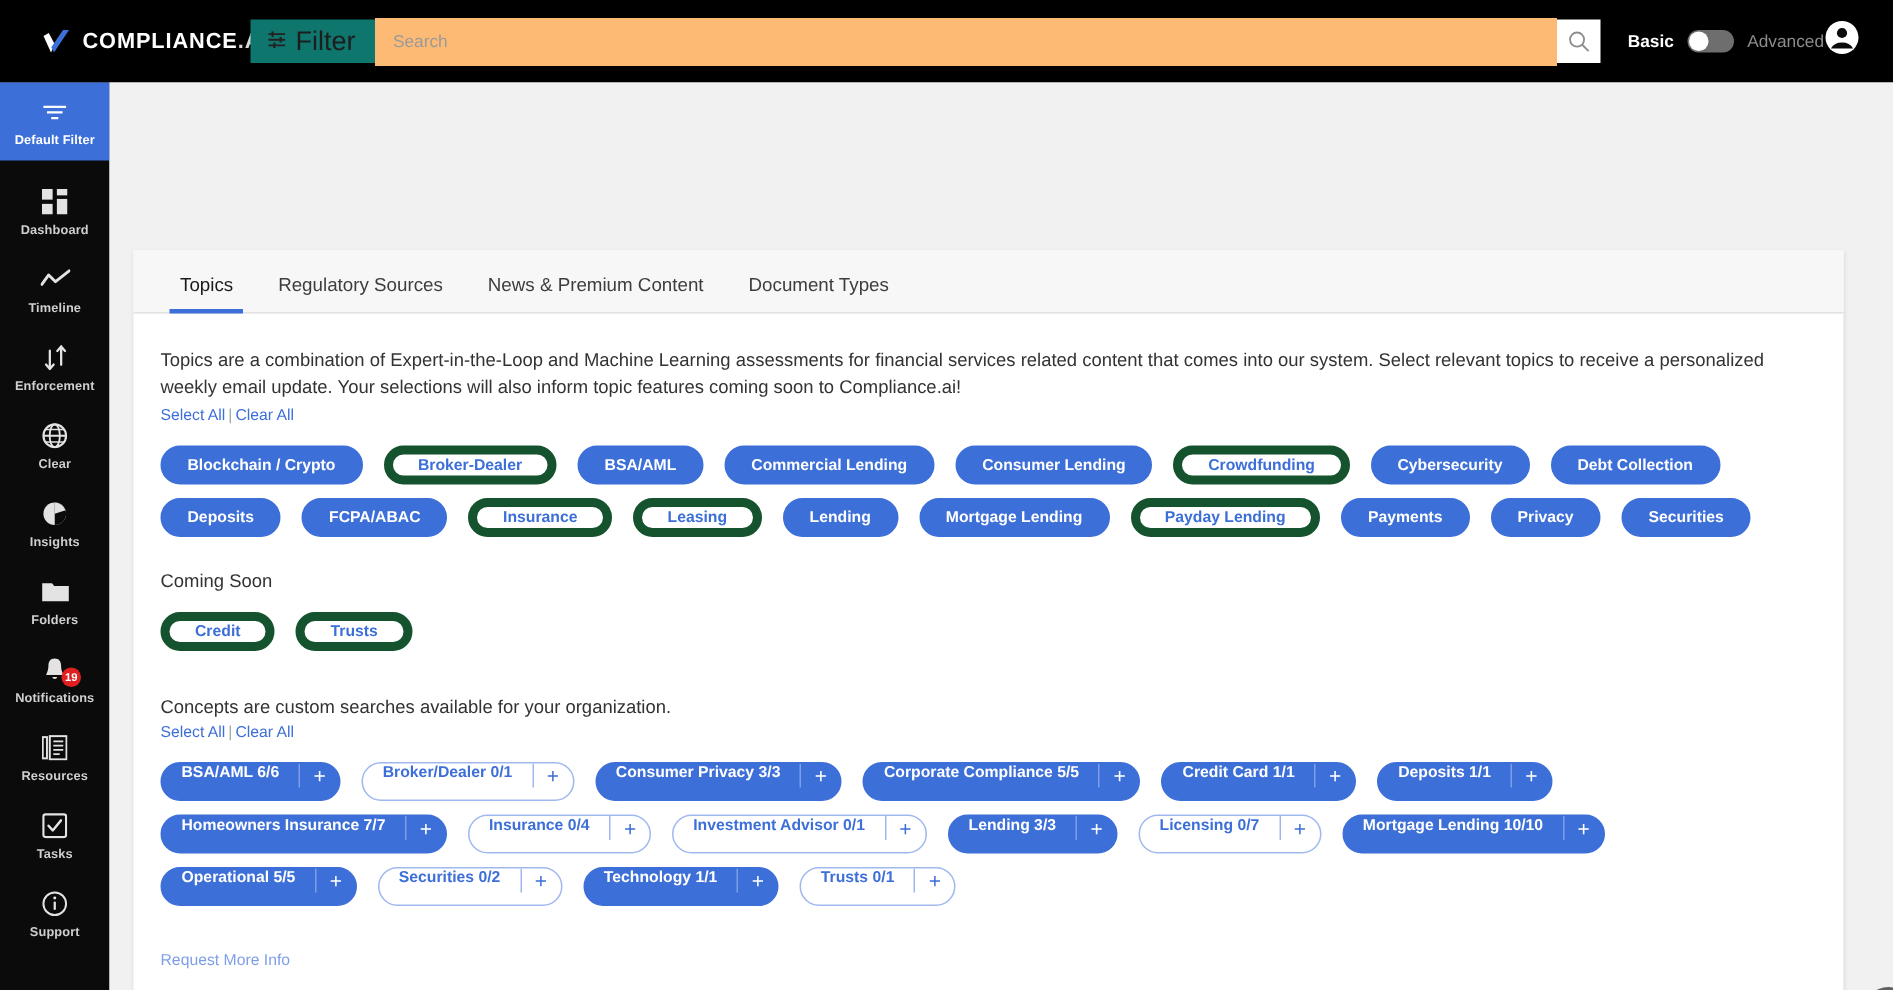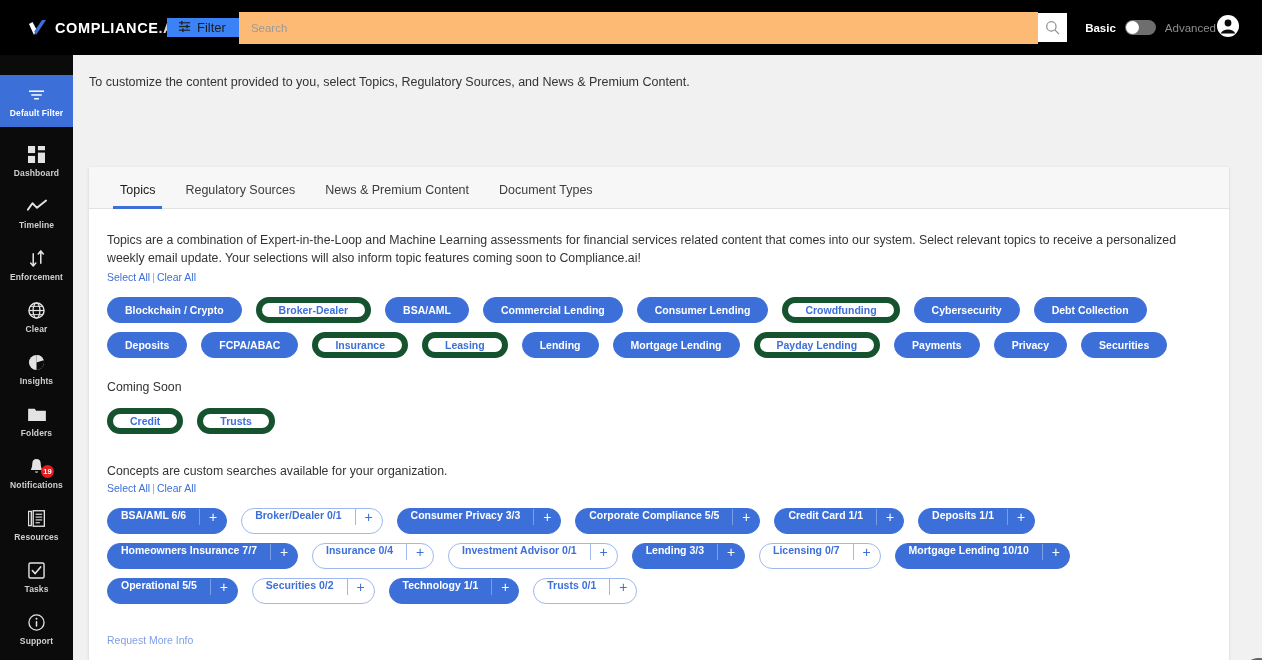--- a/index.html
+++ b/index.html
@@ -15,22 +15,22 @@
   .header {
     position:absolute; left:0; top:0; width:1262px; height:55px;
     background:#000; display:flex; align-items:center;
   }
   .brand { display:flex; align-items:center; gap:7px; padding-left:28px; width:167px; }
   .brand-mark { width:20px; height:18px; position:relative; flex:0 0 auto; }
   .brand-text { color:#fff; font-size:14.5px; font-weight:700; letter-spacing:.6px; white-space:nowrap; }
   .brand-text .ai { color:#d9d9d9; font-weight:700; }
 
   .filter-btn {
-    height:19px; background:#3b82f6; display:flex; align-items:center; gap:6px;
-    padding:0 13px 0 11px; color:#1d1d1d; font-size:13px; cursor:pointer;
+    height:29px; background:#0f766e; display:flex; align-items:center; gap:6px;
+    padding:0 13px 0 11px; color:#1d1d1d; font-size:18px; cursor:pointer;
   }
   .searchbar {
     height:29px; background:#fdba74; flex:1; display:flex; align-items:center;
     padding:16px 12px; margin-right:0;
   }
   .search-input {
     border:none; outline:none; font-size:11.5px; color:#444;
     font-family:"Liberation Sans", sans-serif; width:100%; background:transparent;
   }
   .search-input::placeholder { color:#9a9a9a; }
@@ -46,21 +46,21 @@
 
   
   .sidebar {
     position:absolute; left:0; top:55px; width:73px; height:605px; background:#0b0b0b;
     padding-top:0;
   }
   .side-item {
     width:73px; height:52px; display:flex; flex-direction:column; align-items:center;
     justify-content:center; gap:4px; cursor:pointer; position:relative;
   }
-  .side-item.active { background:#3d6fd8; height:52px;margin-top:20px; }
+  .side-item.active { background:#3d6fd8; height:52px; }
   .side-label { color:#cfcfcf; font-size:8.5px; font-weight:700; letter-spacing:.1px; }
   .side-item.active .side-label { color:#fff; }
   .side-icon { color:#e3e3e3; display:flex; align-items:center; justify-content:center; height:20px; }
   .badge {
     position:absolute; top:18px; left:41px; background:#e02020; color:#fff;
     font-size:7.5px; font-weight:700; border-radius:50%; width:13px; height:13px;
     display:flex; align-items:center; justify-content:center;
   }
   .side-spacer { height:8px; }
 
@@ -311,21 +311,20 @@
           <circle cx="9" cy="5" r="1.05" fill="#e3e3e3"></circle>
           <rect x="8.2" y="7.4" width="1.6" height="6" rx="0.7" fill="#e3e3e3"></rect>
         </svg>
       </span>
       <span class="side-label">Support</span>
     </div>
   </div>
 
   <div class="main">
 
-    <div class="notice">To customize the content provided to you, select Topics, Regulatory Sources, and News &amp; Premium Content.</div>
 
     <div class="card">
 
       <div class="tabs">
         <div class="tab active">
           <span>Topics</span>
         </div>
         <div class="tab">
           <span>Regulatory Sources</span>
         </div>

